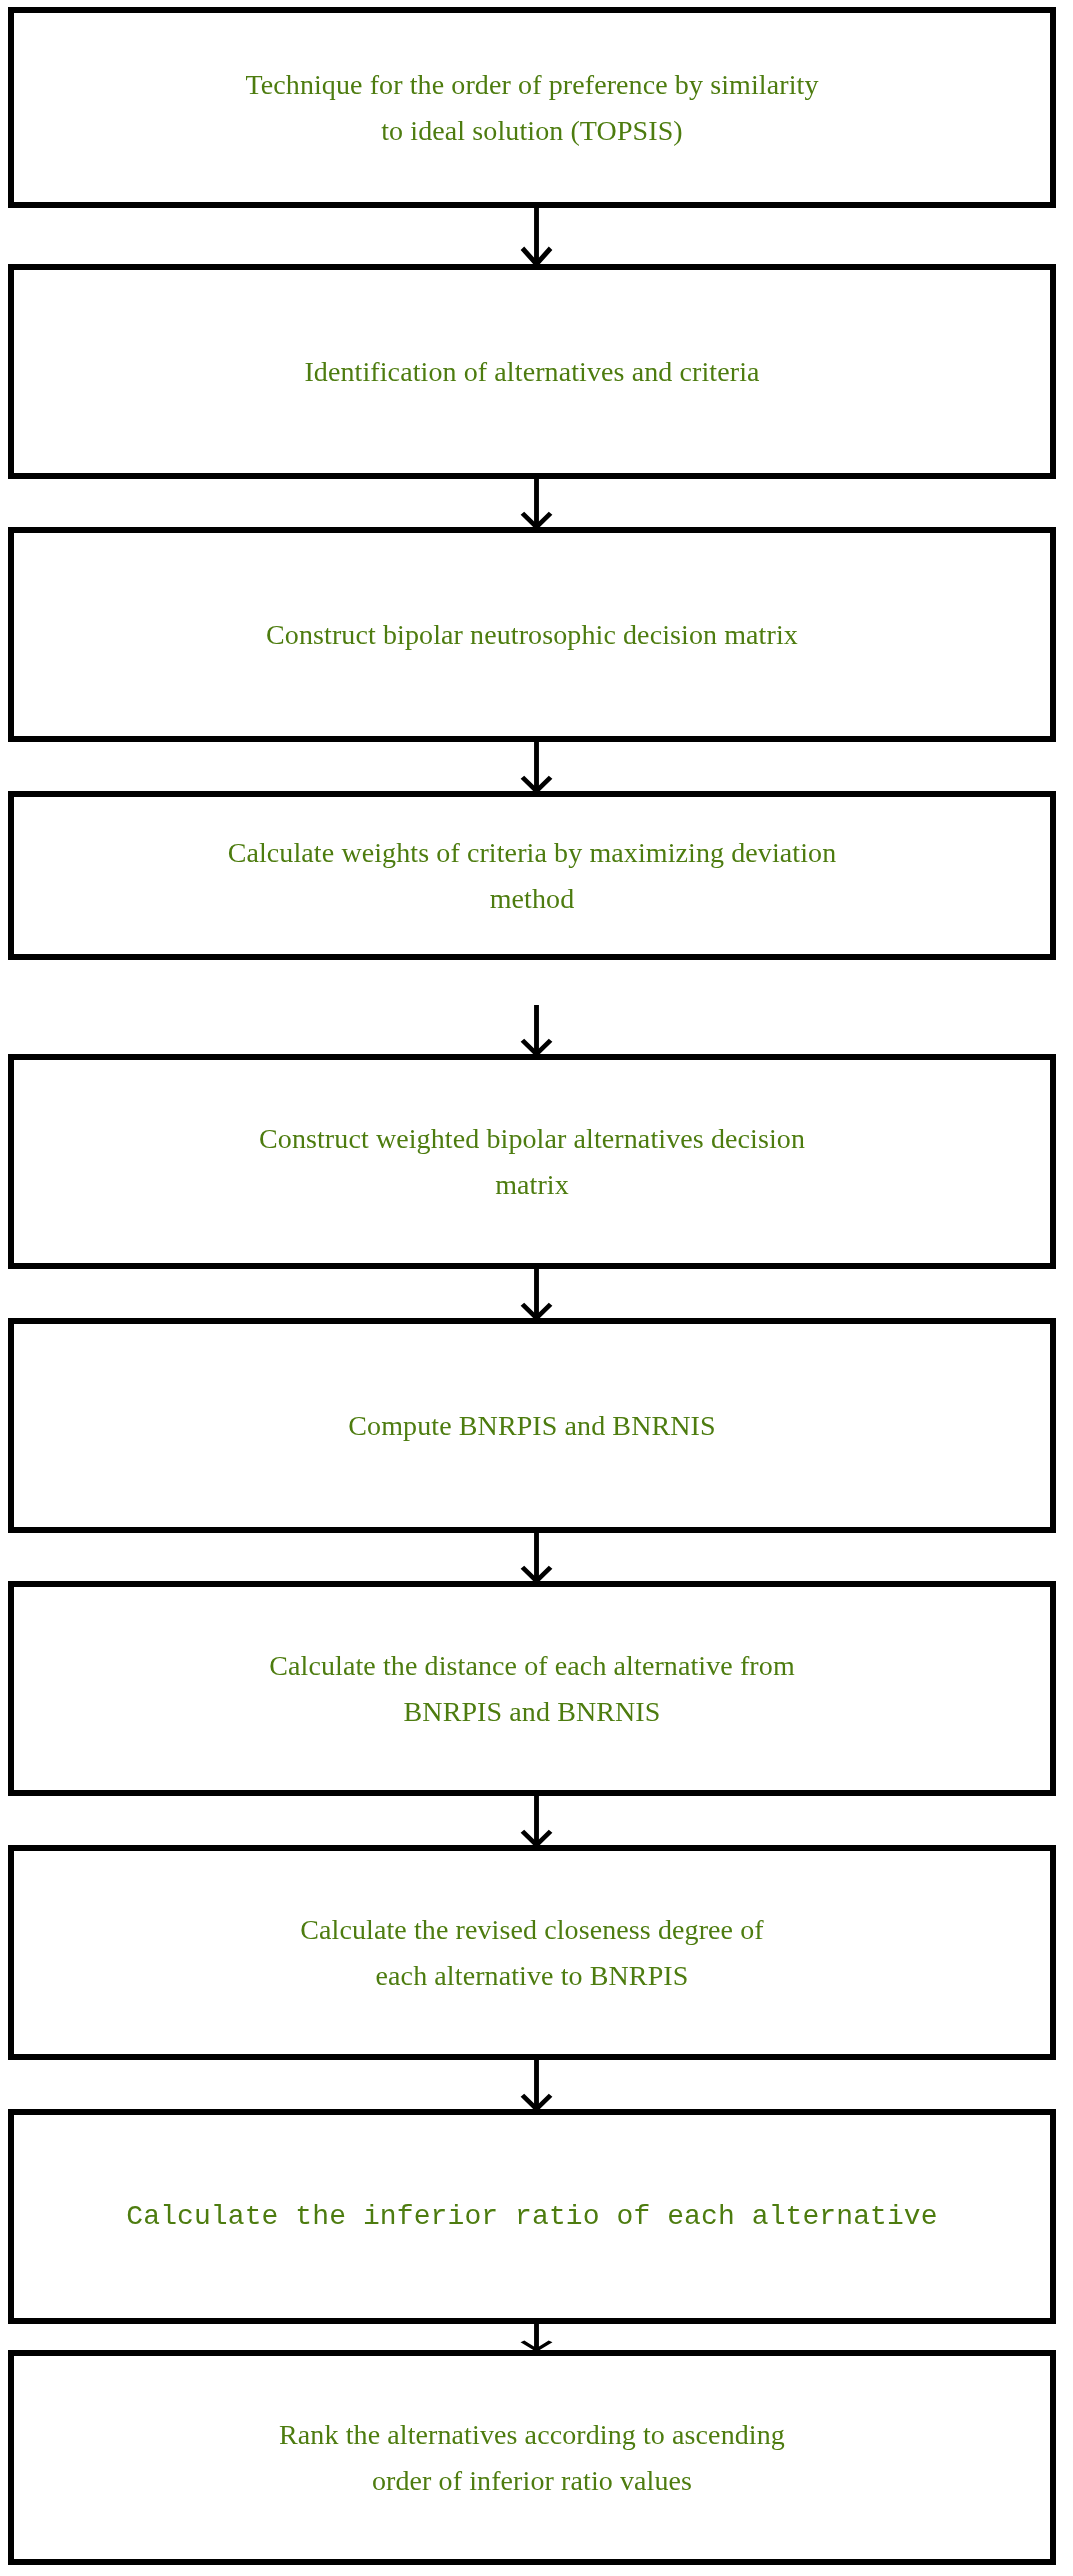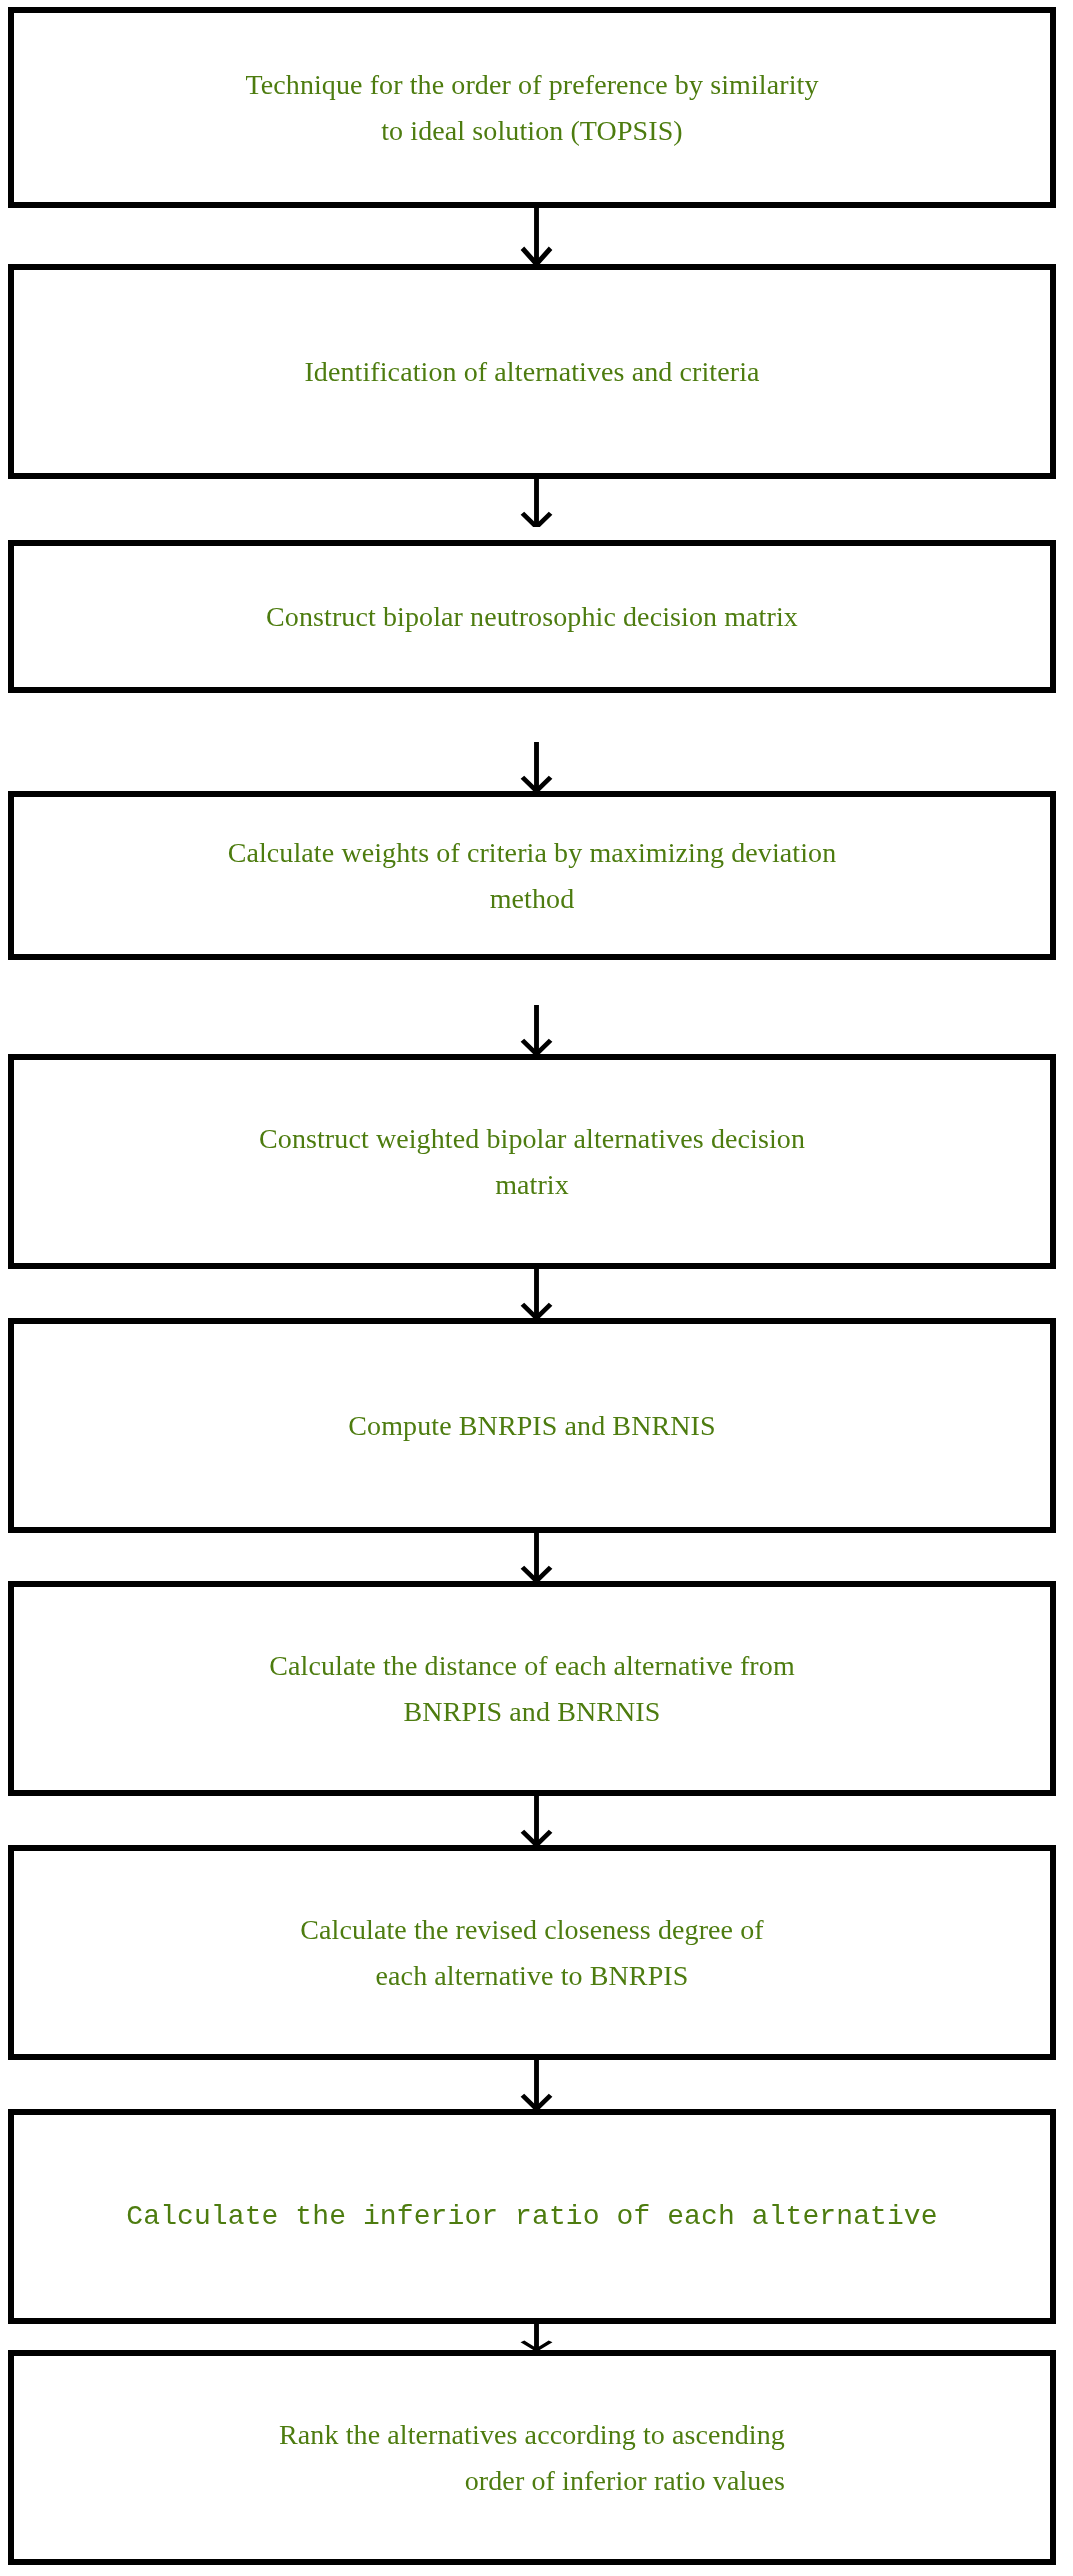--- a/index.html
+++ b/index.html
@@ -47,28 +47,28 @@
     left: 504px;
   }
   .connector svg {
     display: block;
     width: 65px;
     height: 100%;
   }
   
   .n1 { top: 7px;   height: 201px; }
   .n2 { top: 264px;  height: 215px; }
-  .n3 { top: 527px;  height: 153px; margin-top: 13px; }
+  .n3 { top: 527px;  height: 215px; }
   .n4 { top: 791px; height: 169px; }
   .n5 { top: 1054px; height: 215px; }
   .n6 { top: 1318px; height: 215px; text-align: right; }
   .n7 { top: 1581px; height: 215px; }
   .n8 { top: 1845px; height: 215px; }
   .n9 { top: 2109px; height: 215px; font-family: Liberation Mono, monospace; }
-  .n10{ top: 2350px; height: 215px; text-align: right; }
+  .n10{ top: 2350px; height: 215px; }
 
   .c1 { top: 208px;  height: 56px; }
   .c2 { top: 478px;  height: 49px;  }
   .c3 { top: 742px; height: 49px;  }
   .c4 { top: 1005px; height: 49px;  }
   .c5 { top: 1269px; height: 49px;  }
   .c6 { top: 1532px; height: 49px;  }
   .c7 { top: 1796px; height: 49px;  }
   .c8 { top: 2060px; height: 49px;  }
   .c9 { top: 2323px; height: 27px;  }

